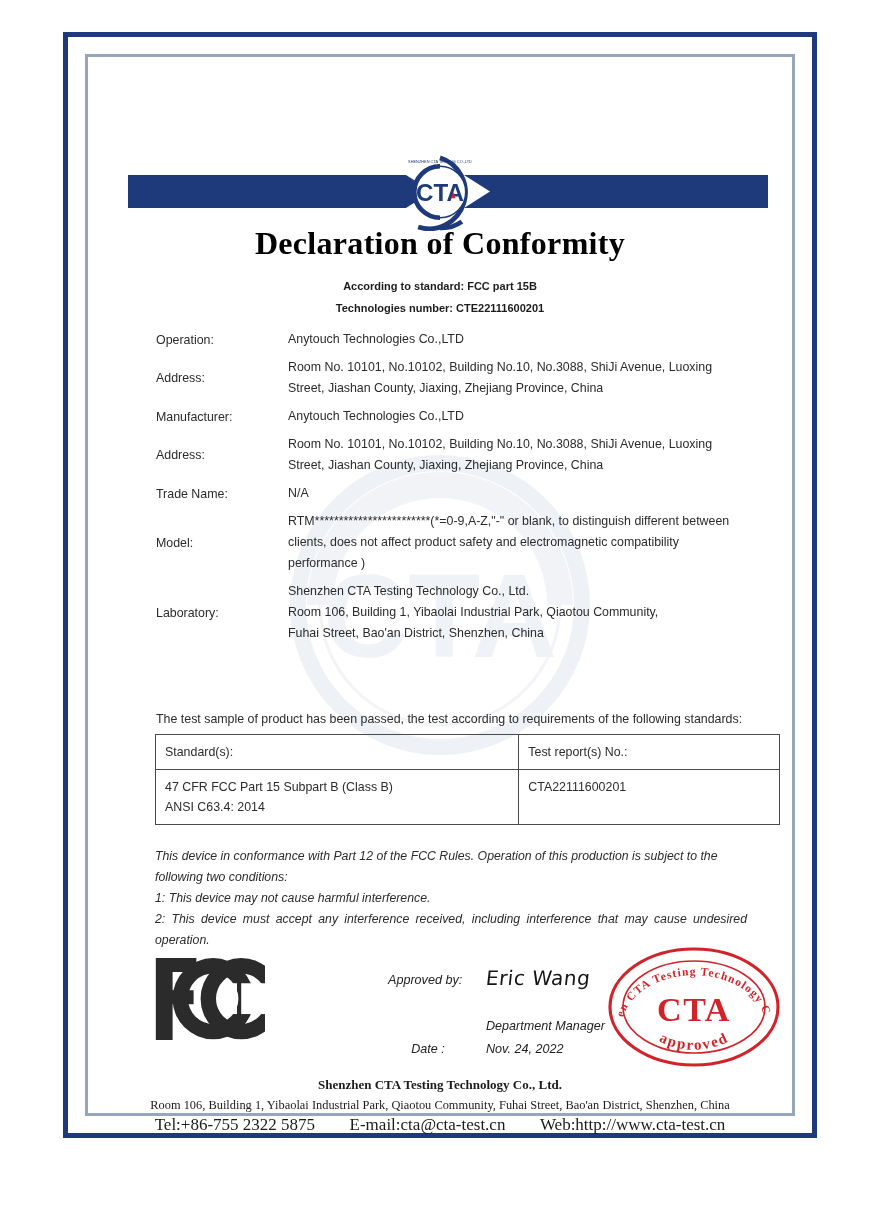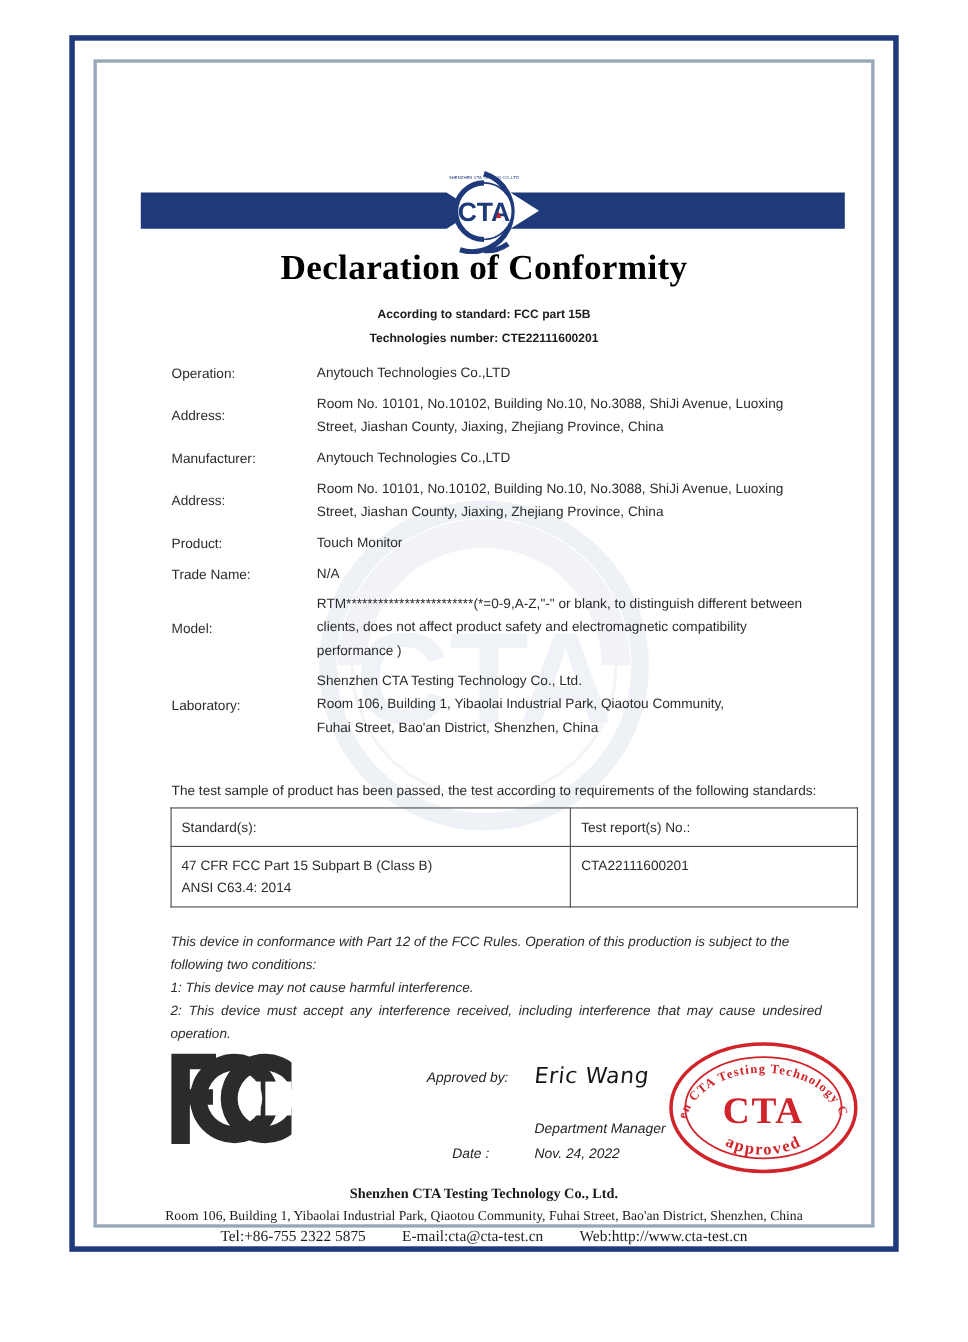--- a/index.html
+++ b/index.html
@@ -250,21 +250,21 @@
     top: 1018px;
     text-align: center;
     font-family: "Liberation Serif", serif;
     font-size: 12.6px;
     color: #1b1b1b;
     line-height: 20px;
     z-index: 2;
   }
   .footer .company { font-weight: bold; font-size: 13px; }
   .footer .addr { font-size: 12.4px; }
-  .footer .contact { font-size: 14px; }
+  .footer .contact { font-size: 17px; }
   .footer .contact span { display: inline-block; }
   .footer .contact .gap { width: 26px; }
 </style>
 </head>
 <body>
 
 <div class="page-outer">
   <div class="page-inner">
     <div class="content">
 
@@ -328,26 +328,20 @@
         </div>
 
         <div class="field-row">
           <div class="field-label">Address:</div>
           <div class="field-value">
             <div>Room No. 10101, No.10102, Building No.10, No.3088, ShiJi Avenue, Luoxing</div>
             <div>Street, Jiashan County, Jiaxing, Zhejiang Province, China</div>
           </div>
         </div>
 
-        <div class="field-row">
-          <div class="field-label">Product:</div>
-          <div class="field-value">
-            <div>Touch Monitor</div>
-          </div>
-        </div>
 
         <div class="field-row">
           <div class="field-label">Trade Name:</div>
           <div class="field-value">
             <div>N/A</div>
           </div>
         </div>
 
         <div class="field-row">
           <div class="field-label">Model:</div>

